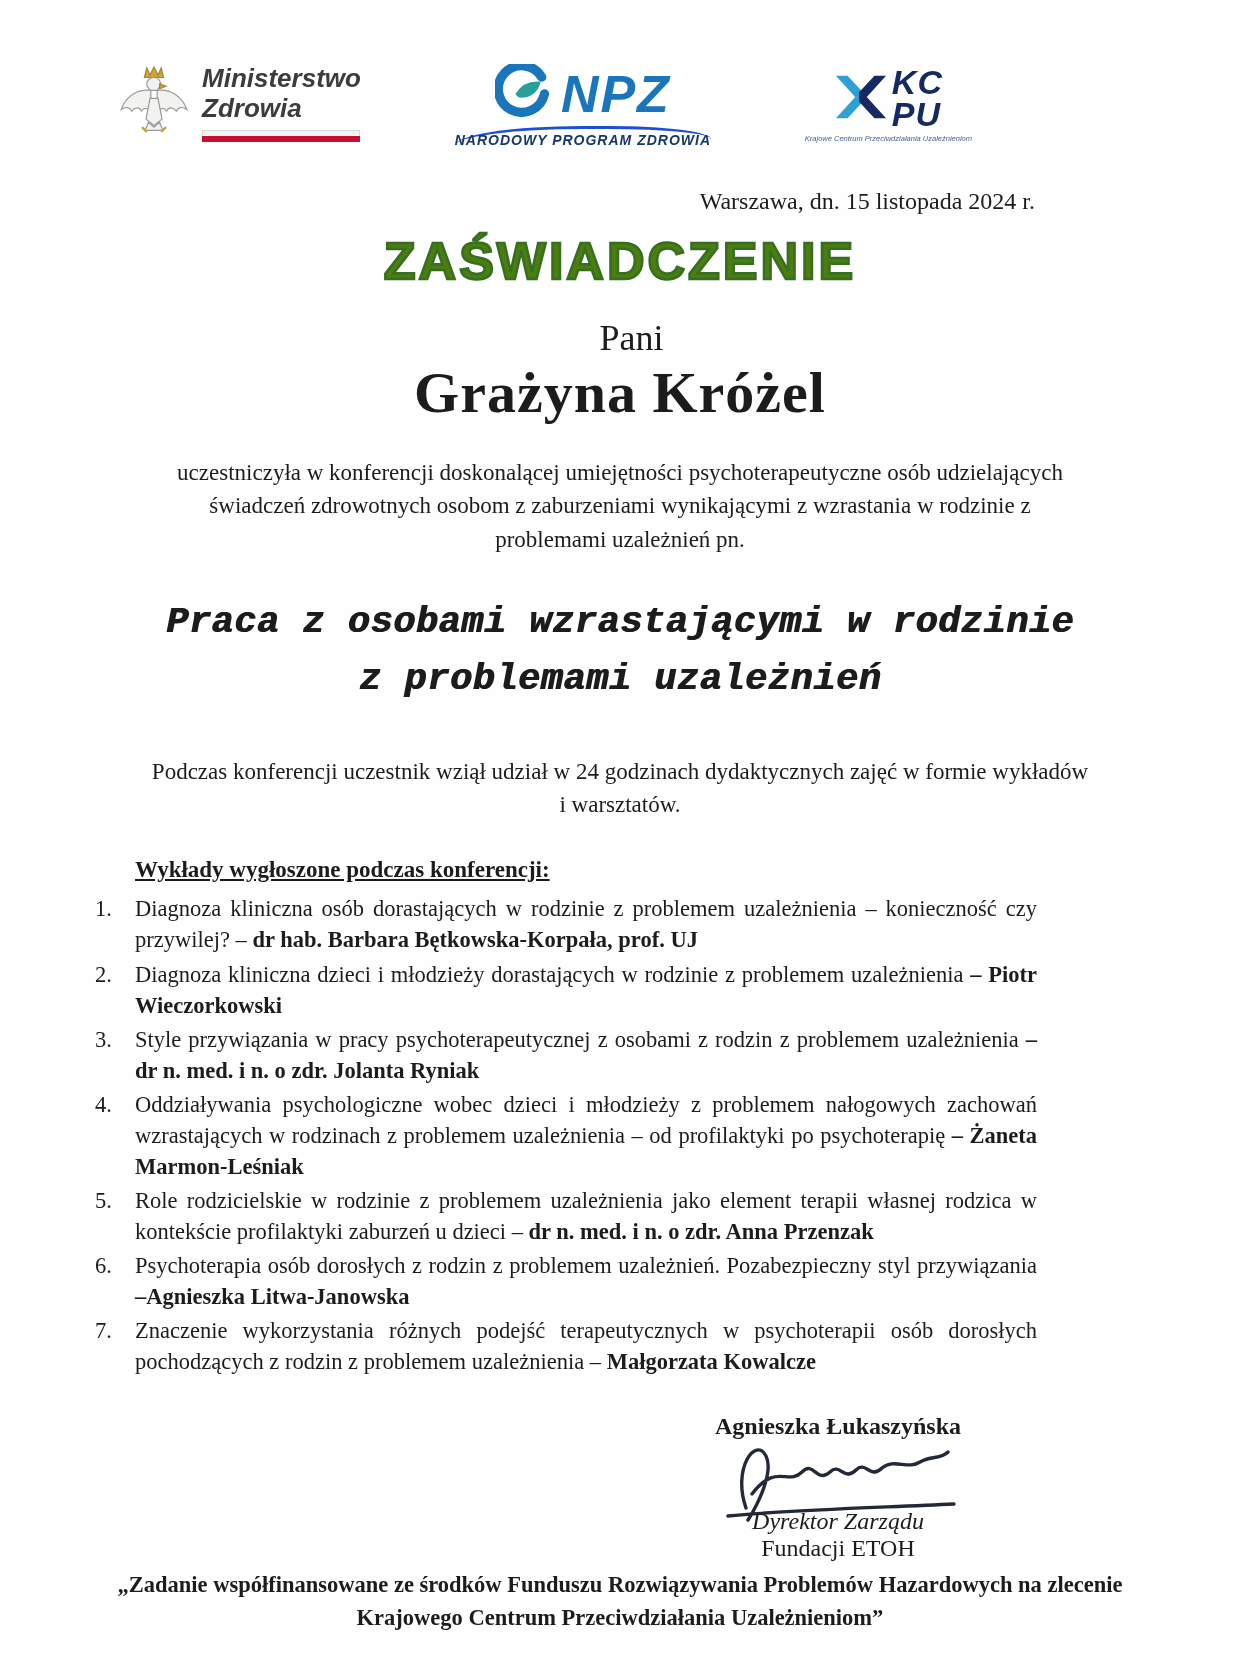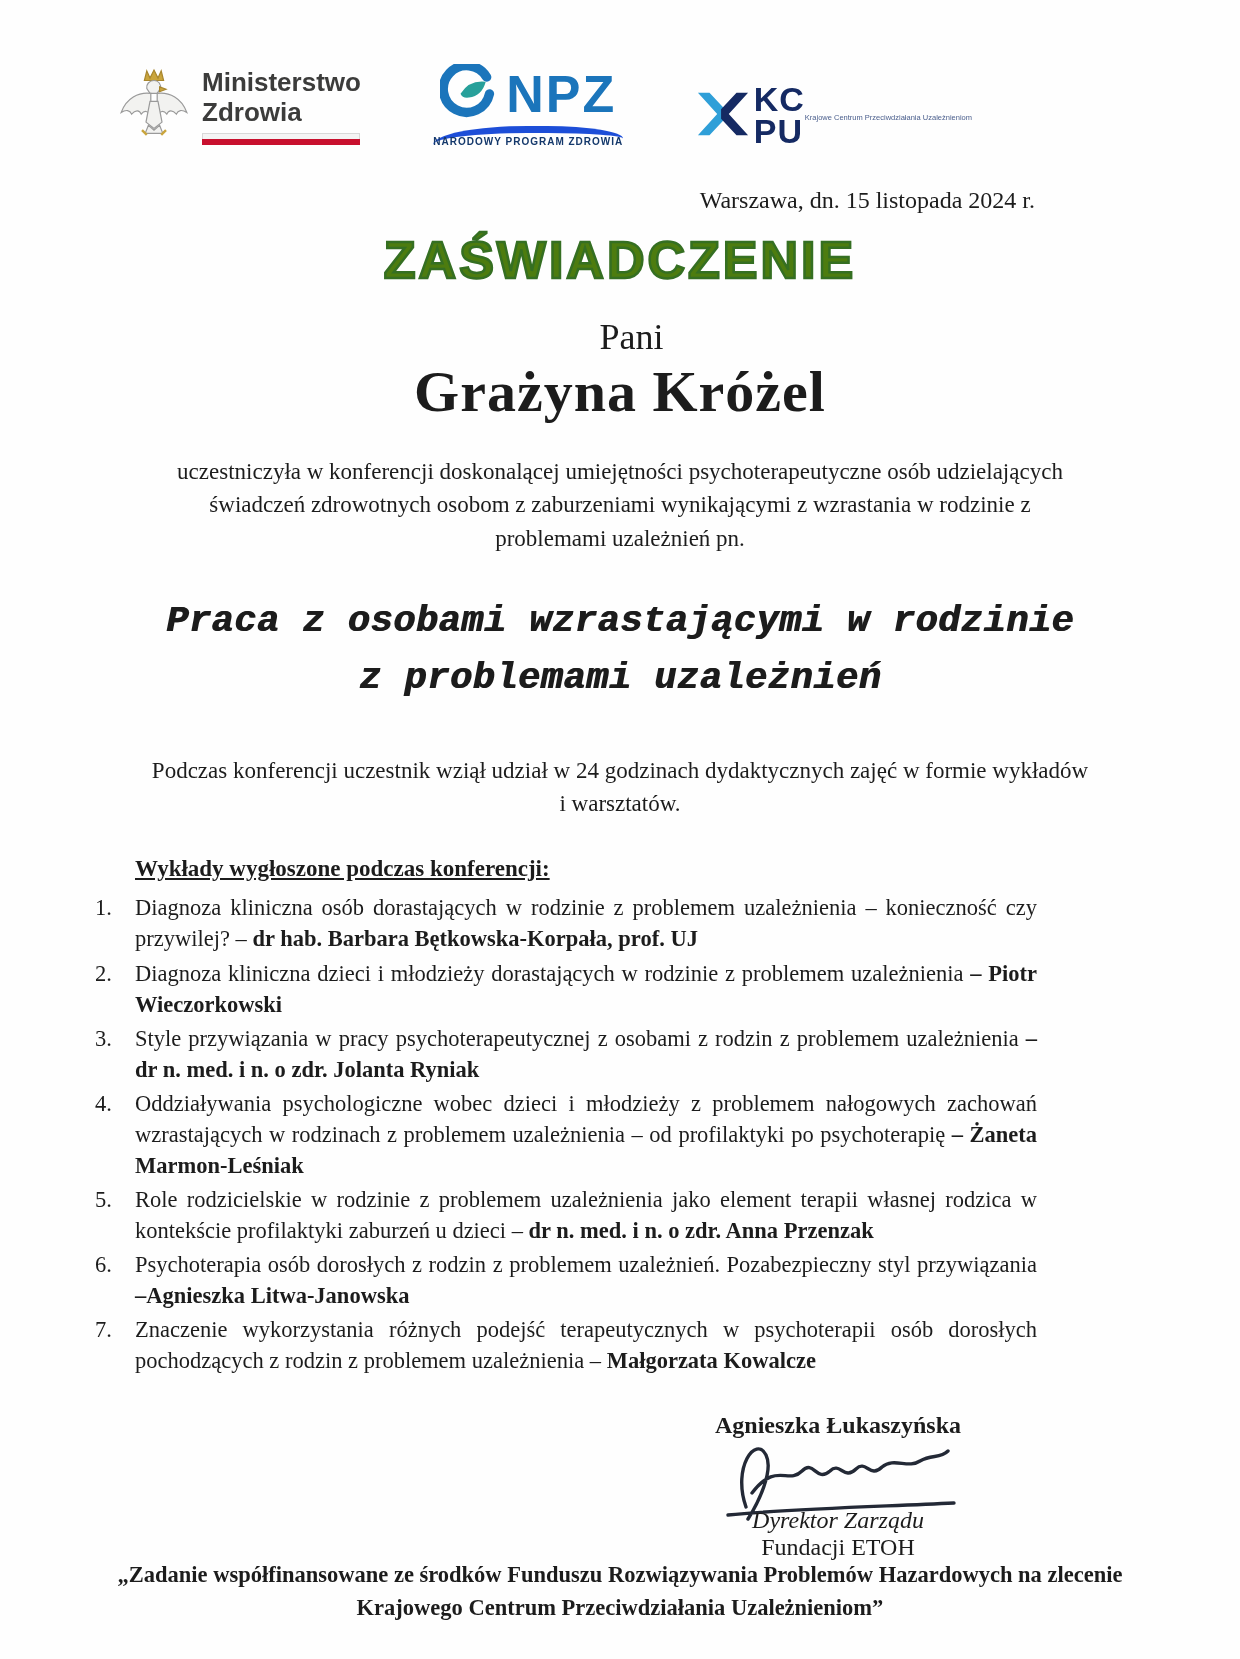--- a/index.html
+++ b/index.html
@@ -6,31 +6,31 @@
   .page{
     position:relative;
     width:1240px;height:1659px;
     margin:0 auto;
     background:#fefefe;
     font-family:"Liberation Serif",serif;
     color:#1c1c1c;
     overflow:hidden;
   }
   
-  .logos{display:flex;justify-content:space-between;align-items:flex-end;padding:58px 268px 0 118px;}
+  .logos{display:flex;justify-content:space-between;align-items:center;padding:58px 268px 0 118px;font-style:italic;}
   .logo{display:flex;align-items:center;gap:12px;}
   .ministry-text{font-family:"Liberation Sans",sans-serif;font-weight:bold;color:#3c3c3b;font-size:26px;line-height:1.15;}
   .flag-bar{margin-top:6px;width:158px;}
   .flag-white{height:5px;background:#f4f4f4;border:1px solid #d8d8d8;border-bottom:none;}
   .flag-red{height:6px;background:#c8102e;}
   .npz{display:flex;flex-direction:column;align-items:center;margin-top:6px;}
   .npz-row{display:flex;align-items:center;gap:10px;}
   .npz-abbr{font-family:"Liberation Sans",sans-serif;font-weight:900;font-size:52px;color:#1b75bb;letter-spacing:2px;}
-  .npz-tagline{font-family:"Liberation Sans",sans-serif;font-weight:bold;font-size:10px;color:#14386b;letter-spacing:1px;margin-top:2px;border-top:7px solid #1d4ed8;border-radius:50% 40% 0 0/90% 60% 0 0;padding-top:3px;}
-  .kcpu{display:flex;flex-direction:row;align-items:center;margin-top:4px;}
+  .npz-tagline{font-family:"Liberation Sans",sans-serif;font-weight:bold;font-size:14px;color:#14386b;letter-spacing:1px;margin-top:2px;border-top:3px solid #1d4ed8;border-radius:50% 40% 0 0/90% 60% 0 0;padding-top:3px;}
+  .kcpu{display:flex;flex-direction:column;align-items:center;margin-top:4px;}
   .kcpu-row{display:flex;align-items:center;gap:4px;}
   .kcpu-abbr{font-family:"Liberation Sans",sans-serif;font-weight:900;font-size:34px;line-height:.92;color:#152a63;letter-spacing:1px;}
   .kcpu-tagline{font-family:"Liberation Sans",sans-serif;font-size:7.5px;color:#4a5e8c;margin-top:4px;white-space:nowrap;}
   
   .date-line{margin-top:40px;padding-right:205px;text-align:right;font-size:24px;}
   .cert-title{
     margin-top:16px;text-align:center;
     font-family:"Liberation Sans",sans-serif;font-weight:bold;
     font-size:52px;letter-spacing:3px;
     color:#4d7c0f;-webkit-text-stroke:2.5px #356f22;
@@ -48,21 +48,21 @@
   .lect-num{width:40px;flex:0 0 40px;}
   .lect-body{flex:1;text-align:justify;}
   .lect-body b{font-weight:bold;}
   
   .sig-block{margin:36px 212px 0 auto;width:380px;text-align:center;}
   .sig-name{font-size:24px;font-weight:bold;}
   .sig-ink{margin:-16px 0 -24px 0;}
   .sig-role{font-size:24px;font-style:italic;}
   .sig-org{font-size:24px;}
   
-  .footer{position:absolute;left:0;bottom:34px;width:100%;text-align:center;font-size:22.5px;font-weight:bold;line-height:1.5;}
+  .footer{position:absolute;left:0;bottom:24px;width:100%;text-align:center;font-size:22.5px;font-weight:bold;line-height:1.5;}
   .footer-inner{max-width:1060px;margin:0 auto;}
 </style>
 </head>
 <body>
 
 <div class="page">
 
   <div class="logos">
 
     <div class="logo">

